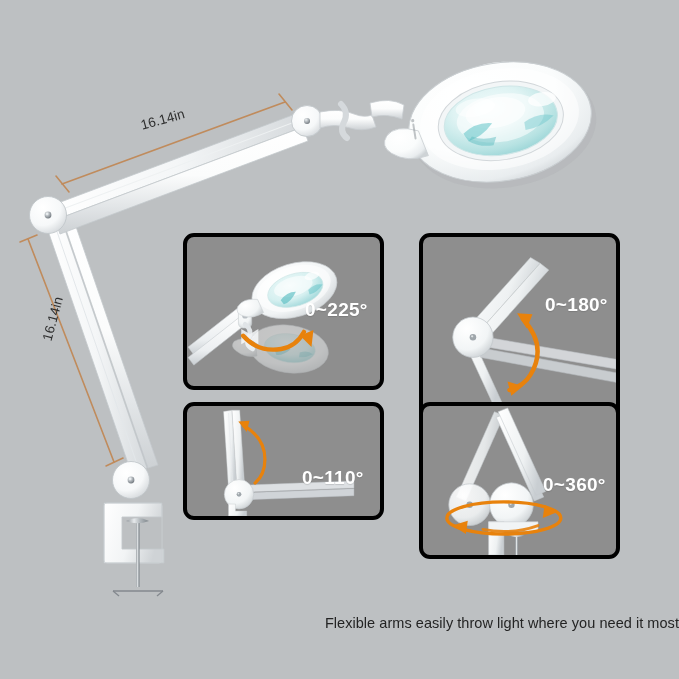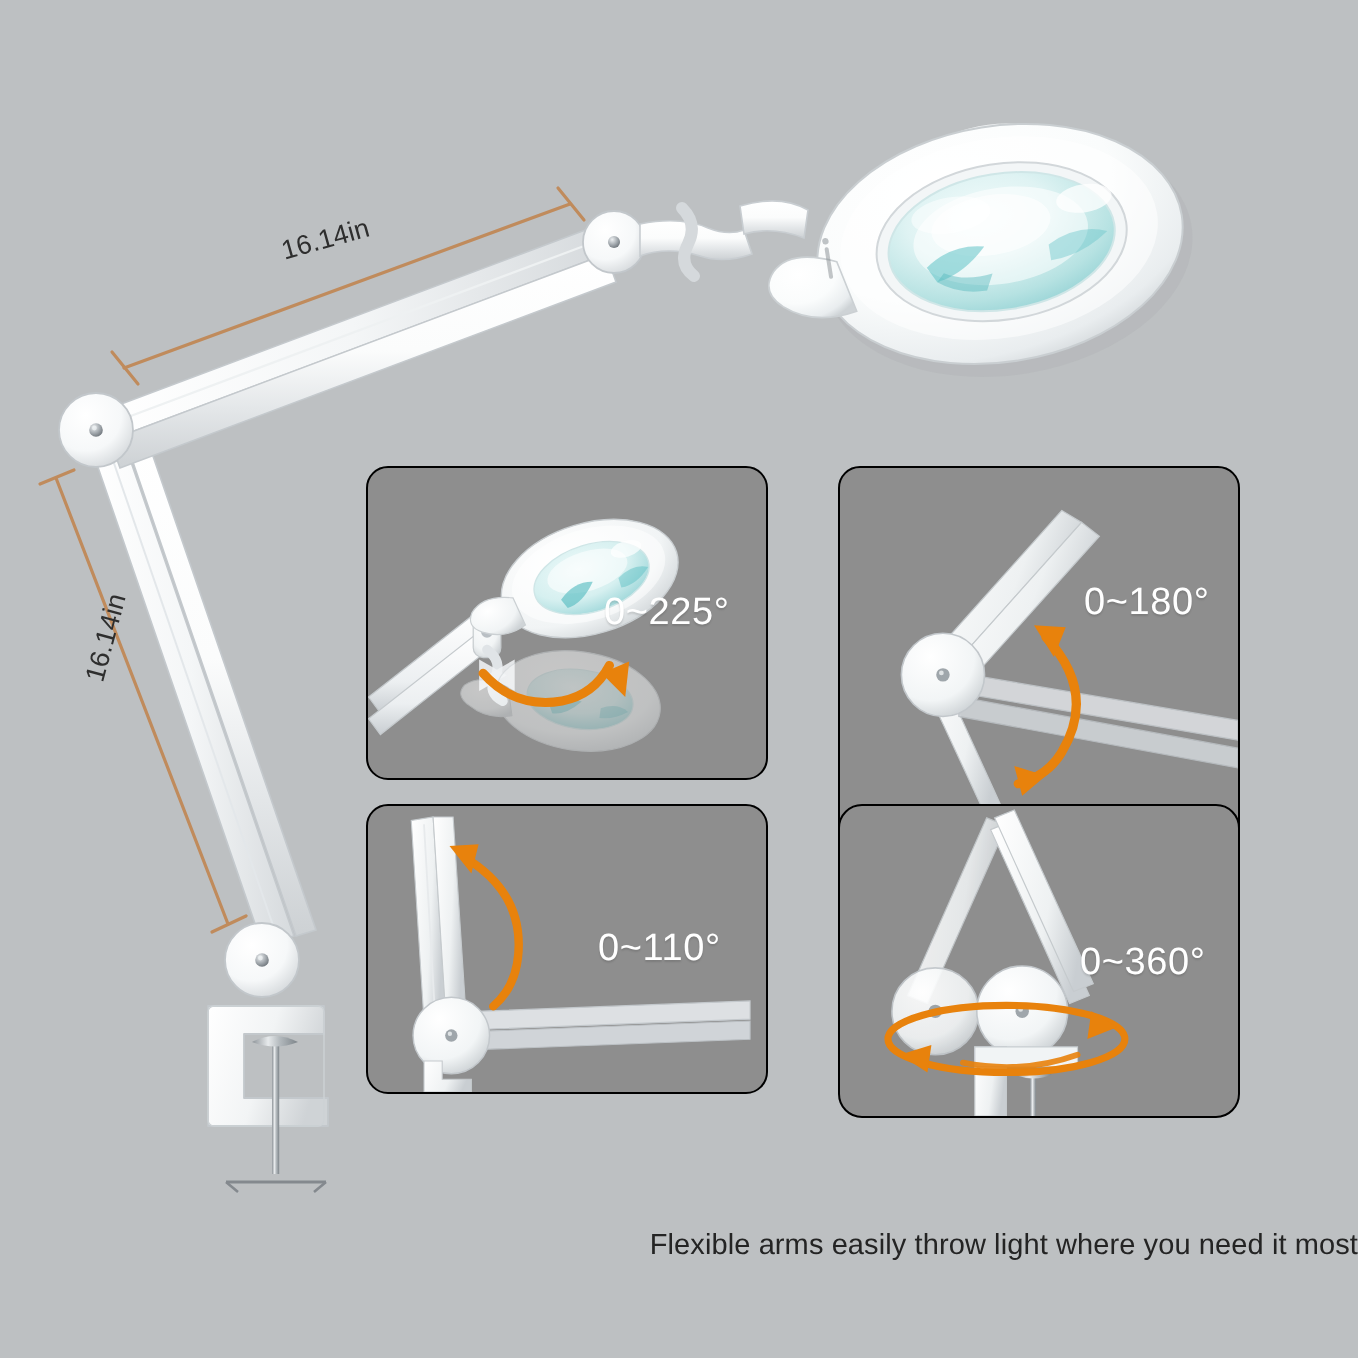--- a/index.html
+++ b/index.html
@@ -48,29 +48,30 @@
     left: 47px;
     top: 333px;
     transform: rotate(-75deg);
     transform-origin: left center;
   }
 
   
   .panel {
     position: absolute;
     background: #8e8e8e;
-    border: 1px solid #000000;
+    border: 4px solid #000000;
     border-radius: 11px;
     overflow: hidden;
     box-sizing: border-box;
+    font-weight: bold;
   }
   #panel-0 { left: 183px; top: 233px; width: 201px; height: 157px; }
   #panel-1 { left: 419px; top: 233px; width: 201px; height: 196px; }
-  #panel-2 { left: 183px; top: 402px; width: 201px; height: 145px; }
-  #panel-3 { left: 419px; top: 402px; width: 201px; height: 157px; border-radius: 12px; }
+  #panel-2 { left: 183px; top: 402px; width: 201px; height: 118px; }
+  #panel-3 { left: 419px; top: 402px; width: 201px; height: 157px; }
 
   .panel-svg {
     position: absolute;
     left: 0; top: 0;
     width: 100%;
     height: 100%;
   }
   .angle-label {
     position: absolute;
     color: #ffffff;

